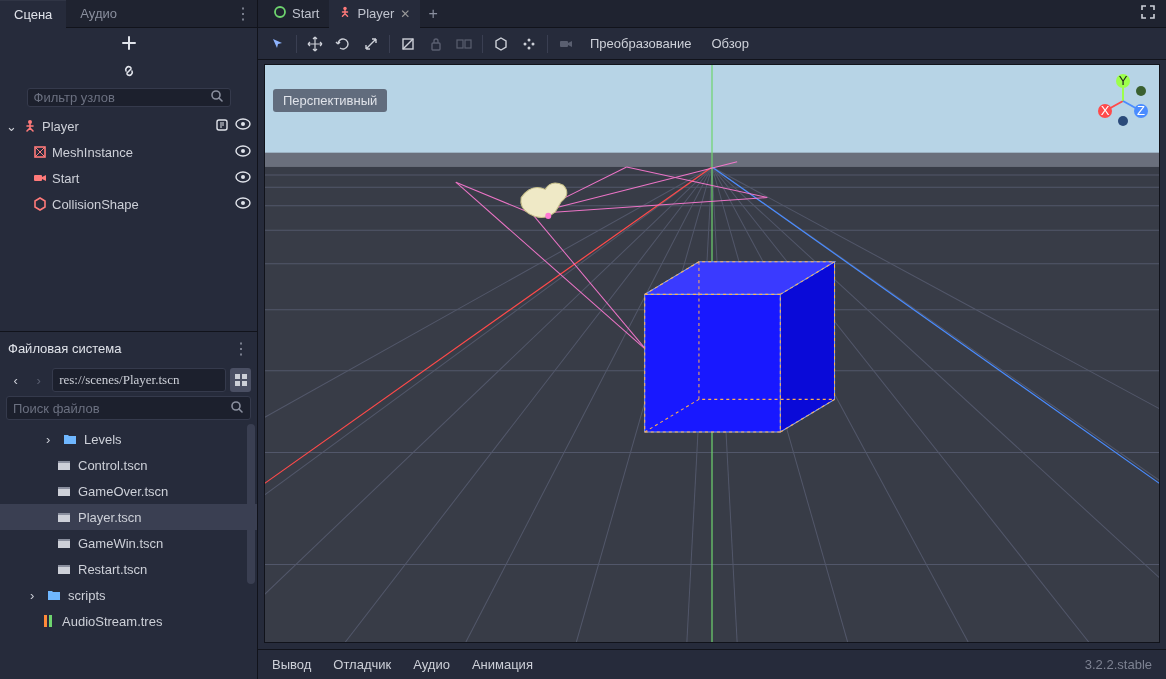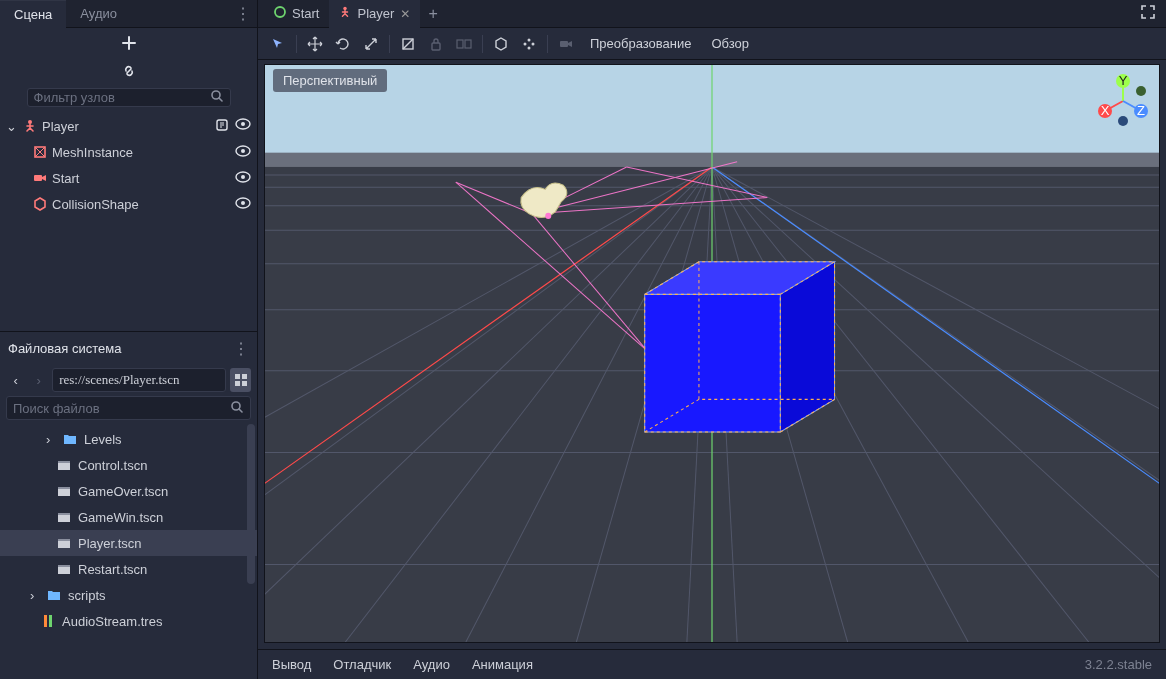--- a/index.html
+++ b/index.html
@@ -68,21 +68,21 @@
   .main-tabs .fullscreen { color:#cdd0d8; cursor:pointer; padding:0 4px;}
 
   .viewport-toolbar { height:32px; display:flex; align-items:center; background:#262b3b; border-bottom:1px solid #11131b; padding:0 6px;}
   .vt-btn { width:28px; height:24px; display:flex; align-items:center; justify-content:center; color:#cdd0d8; cursor:pointer;}
   .vt-btn.dim { color:#5a5f70;}
   .vt-sep { width:1px; height:18px; background:#3a3f52; margin:0 4px;}
   .vt-text { padding:0 10px; color:#cdd0d8; cursor:pointer;}
 
   .viewport-wrap { flex:1; position:relative; background:#262b3b; padding: 2px;}
   .viewport { position:absolute; left:6px; top:4px; right:6px; bottom:6px; background:#31343f; overflow:hidden; border:1px solid #11131b;}
-  .persp-badge { position:absolute; left:8px; top:4px; background:rgba(60,64,80,0.7); padding:4px 10px; border-radius:3px; color:#e0e3ea; z-index:10;}
+  .persp-badge { position:absolute; left:8px; top:24px; background:rgba(60,64,80,0.7); padding:4px 10px; border-radius:3px; color:#e0e3ea; z-index:10;}
 
   .gizmo-axis { position:absolute; right:8px; top:8px; width:56px; height:56px; z-index:10;}
 
   .viewport svg.scene3d { position:absolute; left:0; top:0; width:100%; height:100%;}
 
   .bottom-bar { height:30px; background:#262b3b; border-top:1px solid #11131b; display:flex; align-items:center; padding:0 14px; gap:22px;}
   .bottom-bar .bb-item { color:#cdd0d8; cursor:pointer;}
   .bottom-bar .spacer { flex:1;}
   .bottom-bar .version { color:#7d8292;}
 </style>
@@ -259,39 +259,39 @@
         <div class="fs-row">
           <span class="indent" style="width:44px"></span>
           <span class="f-icon">
               <svg width="14" height="12" viewBox="0 0 14 12">
                 <rect x="1" y="2" width="12" height="9" fill="#cdd0d8"></rect>
                 <rect x="1" y="2" width="12" height="2" fill="#8a8f9e"></rect>
               </svg>
             </span>
           <span class="label">GameOver.tscn</span>
         </div>
-        <div class="fs-row">
+        <div class="fs-row selected">
           <span class="indent" style="width:44px"></span>
           <span class="f-icon">
               <svg width="14" height="12" viewBox="0 0 14 12">
                 <rect x="1" y="2" width="12" height="9" fill="#cdd0d8"></rect>
                 <rect x="1" y="2" width="12" height="2" fill="#8a8f9e"></rect>
               </svg>
             </span>
-          <span class="label">GameWin.tscn</span>
-        </div>
-        <div class="fs-row selected">
+          <span class="label">Player.tscn</span>
+        </div>
+        <div class="fs-row">
           <span class="indent" style="width:44px"></span>
           <span class="f-icon">
               <svg width="14" height="12" viewBox="0 0 14 12">
                 <rect x="1" y="2" width="12" height="9" fill="#cdd0d8"></rect>
                 <rect x="1" y="2" width="12" height="2" fill="#8a8f9e"></rect>
               </svg>
             </span>
-          <span class="label">Player.tscn</span>
+          <span class="label">GameWin.tscn</span>
         </div>
         <div class="fs-row">
           <span class="indent" style="width:44px"></span>
           <span class="f-icon">
               <svg width="14" height="12" viewBox="0 0 14 12">
                 <rect x="1" y="2" width="12" height="9" fill="#cdd0d8"></rect>
                 <rect x="1" y="2" width="12" height="2" fill="#8a8f9e"></rect>
               </svg>
             </span>
           <span class="label">Restart.tscn</span>

